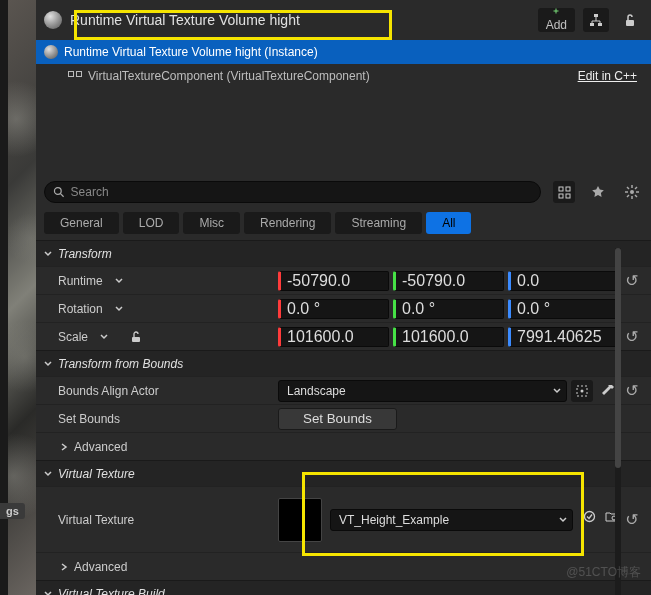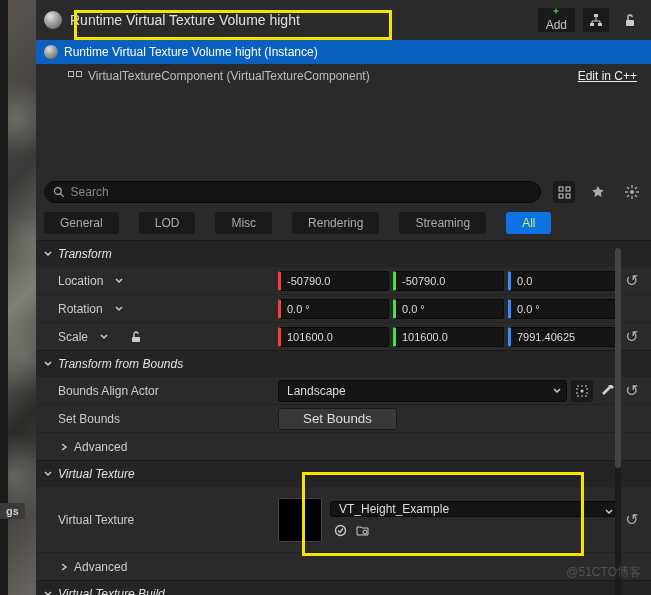--- a/index.html
+++ b/index.html
@@ -30,54 +30,54 @@
   .comp-icon::before { left: 0; }
   .comp-icon::after { right: 0; }
   
   .divider-gap { height: 90px; }
   
   .search-row { height: 28px; display: flex; align-items: center; padding: 0 8px; gap: 12px; }
   .search-box { flex: 1; background: #151515; border: 1px solid #0a0a0a; border-radius: 12px; height: 22px; display: flex; align-items: center; padding: 0 8px; gap: 6px; }
   .search-box input { background: transparent; border: none; color: #c0c0c0; font-size: 12px; width: 100%; outline: none; }
   .search-box input::placeholder { color: #888; }
   
-  .tabs-row { padding: 6px 8px; display: flex; gap: 20px; }
+  .tabs-row { padding: 6px 8px; display: flex; gap: 4px; }
   .tab { background: #1a1a1a; color: #aaa; border: none; font-size: 12px; height: 22px; padding: 0 16px; border-radius: 3px; cursor: pointer; }
-  .tab.active { background: #0e72e4; color: #bef264; }
+  .tab.active { background: #0e72e4; color: #000000; }
   
   .scroll-area { flex: 1; overflow-y: auto; background: #2a2a2a; }
   .cat-header { height: 26px; background: #242424; display: flex; align-items: center; padding: 0 8px; gap: 6px; color: #e0e0e0; font-weight: 500; border-top: 1px solid #1a1a1a; font-style: italic; }
   .cat-header .arrow { width: 8px; height: 8px; }
   
   .prop-row { height: 28px; display: flex; align-items: center; border-top: 1px solid #222; }
   .prop-row.tall { height: 66px; }
   .prop-label-cell { width: 242px; padding-left: 22px; display: flex; align-items: center; gap: 6px; color: #ccc; }
   .prop-label-cell .submenu { margin-left: 6px; }
   .prop-value-cell { flex: 1; display: flex; align-items: center; gap: 4px; padding-right: 10px; }
   
   .vec3 { display: flex; gap: 4px; flex: 1; }
-  .num-input { background: #151515; border: 1px solid #0a0a0a; height: 20px; padding: 0 6px; color: #ddd; display: flex; align-items: center; font-size: 11px; flex: 1; min-width: 0; border-radius: 2px; }
+  .num-input { background: #151515; border: 1px solid #0a0a0a; height: 20px; padding: 0 6px; color: #ddd; display: flex; align-items: center; font-size: 16px; flex: 1; min-width: 0; border-radius: 2px; }
   .num-input.x { border-left: 3px solid #ff3b3b; }
   .num-input.y { border-left: 3px solid #46e246; }
   .num-input.z { border-left: 3px solid #3b8bff; }
   
   .reset-btn { width: 18px; height: 18px; display: flex; align-items: center; justify-content: center; background: transparent; border: none; cursor: pointer; color: #aaa; font-size: 16px; }
   .lock-small { width: 16px; height: 16px; display: flex; align-items: center; justify-content: center; }
   
   .dropdown { background: #151515; border: 1px solid #0a0a0a; height: 22px; padding: 0 20px 0 8px; color: #ddd; display: flex; align-items: center; flex: 1; border-radius: 3px; position: relative; cursor: pointer; }
   .dropdown .chev { position: absolute; right: 5px; top: 6px; }
   .set-btn { background: #383838; border: 1px solid #1a1a1a; color: #ddd; height: 22px; padding: 0 24px; border-radius: 3px; cursor: pointer; }
   
   .icon-tool { width: 22px; height: 22px; display: flex; align-items: center; justify-content: center; background: #1a1a1a; border-radius: 3px; cursor: pointer; }
   
   .adv-arrow { width: 8px; height: 8px; margin-left: 2px; }
   
   .asset-cell { display: flex; gap: 8px; align-items: center; flex: 1; }
   .asset-thumb { width: 44px; height: 44px; background: #000; border: 1px solid #444; border-radius: 2px; }
-  .asset-right { display: flex; flex-direction: column; gap: 6px; flex: 1; }
+  .asset-right { display: flex; flex-direction: row; gap: 6px; flex: 1; }
   .asset-tools { display: flex; gap: 6px; padding-left: 2px; color: #bbb; }
   .asset-tools .t { width: 16px; height: 16px; display: flex; align-items: center; justify-content: center; cursor: pointer; }
   .vt-highlight { position: absolute; border: 3px solid #f5e400; pointer-events: none; width: 282px; height: 84px; left: 266px; top: 472px; }
   
   .watermark { position: absolute; right: 10px; bottom: 14px; color: rgba(200,200,200,0.25); font-size: 12px; }
   .badge { position: absolute; left: 0; bottom: 76px; background: #3a3a3a; color: #ccc; padding: 2px 6px; font-size: 11px; border-radius: 0 3px 3px 0; font-weight: bold; }
   
   svg { display: block; }
   .scrollbar { position: absolute; right: 30px; top: 248px; bottom: 0; width: 6px; background: #1c1c1c; }
   .scrollbar-thumb { position: absolute; top: 0; width: 6px; height: 220px; background: #444; border-radius: 3px; }
@@ -179,21 +179,21 @@
 
       <div class="cat-header">
         <svg class="arrow" viewBox="0 0 8 8">
             <path d="M1 2l3 3 3-3" stroke="#ccc" fill="none" stroke-width="1.5"></path>
           </svg>
         <span>Transform</span>
       </div>
 
       <div class="prop-row">
         <div class="prop-label-cell">
-          <span>Location</span>
+          <span>Runtime</span>
           <svg class="submenu" width="8" height="8" viewBox="0 0 8 8">
               <path d="M1 2l3 3 3-3" stroke="#ccc" fill="none" stroke-width="1.5"></path>
             </svg>
         </div>
         <div class="prop-value-cell">
           <div class="vec3">
             <div class="num-input x">-50790.0</div>
             <div class="num-input y">-50790.0</div>
             <div class="num-input z">0.0</div>
           </div>

